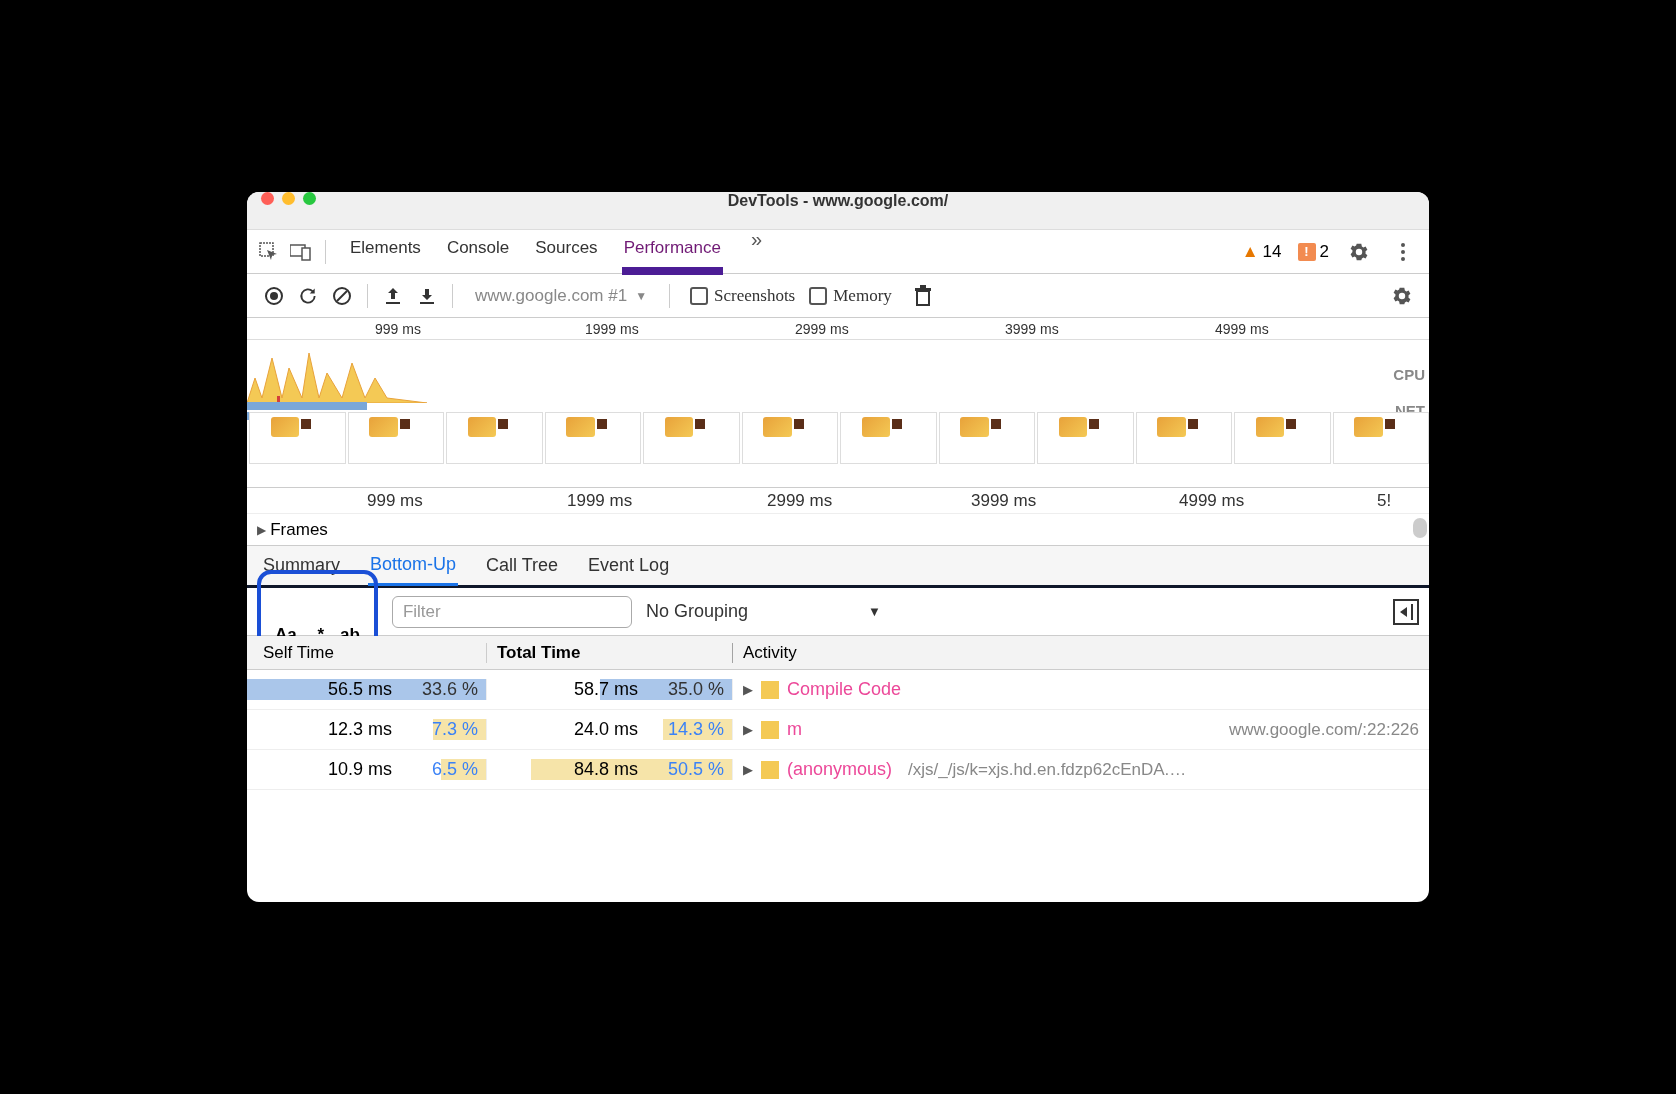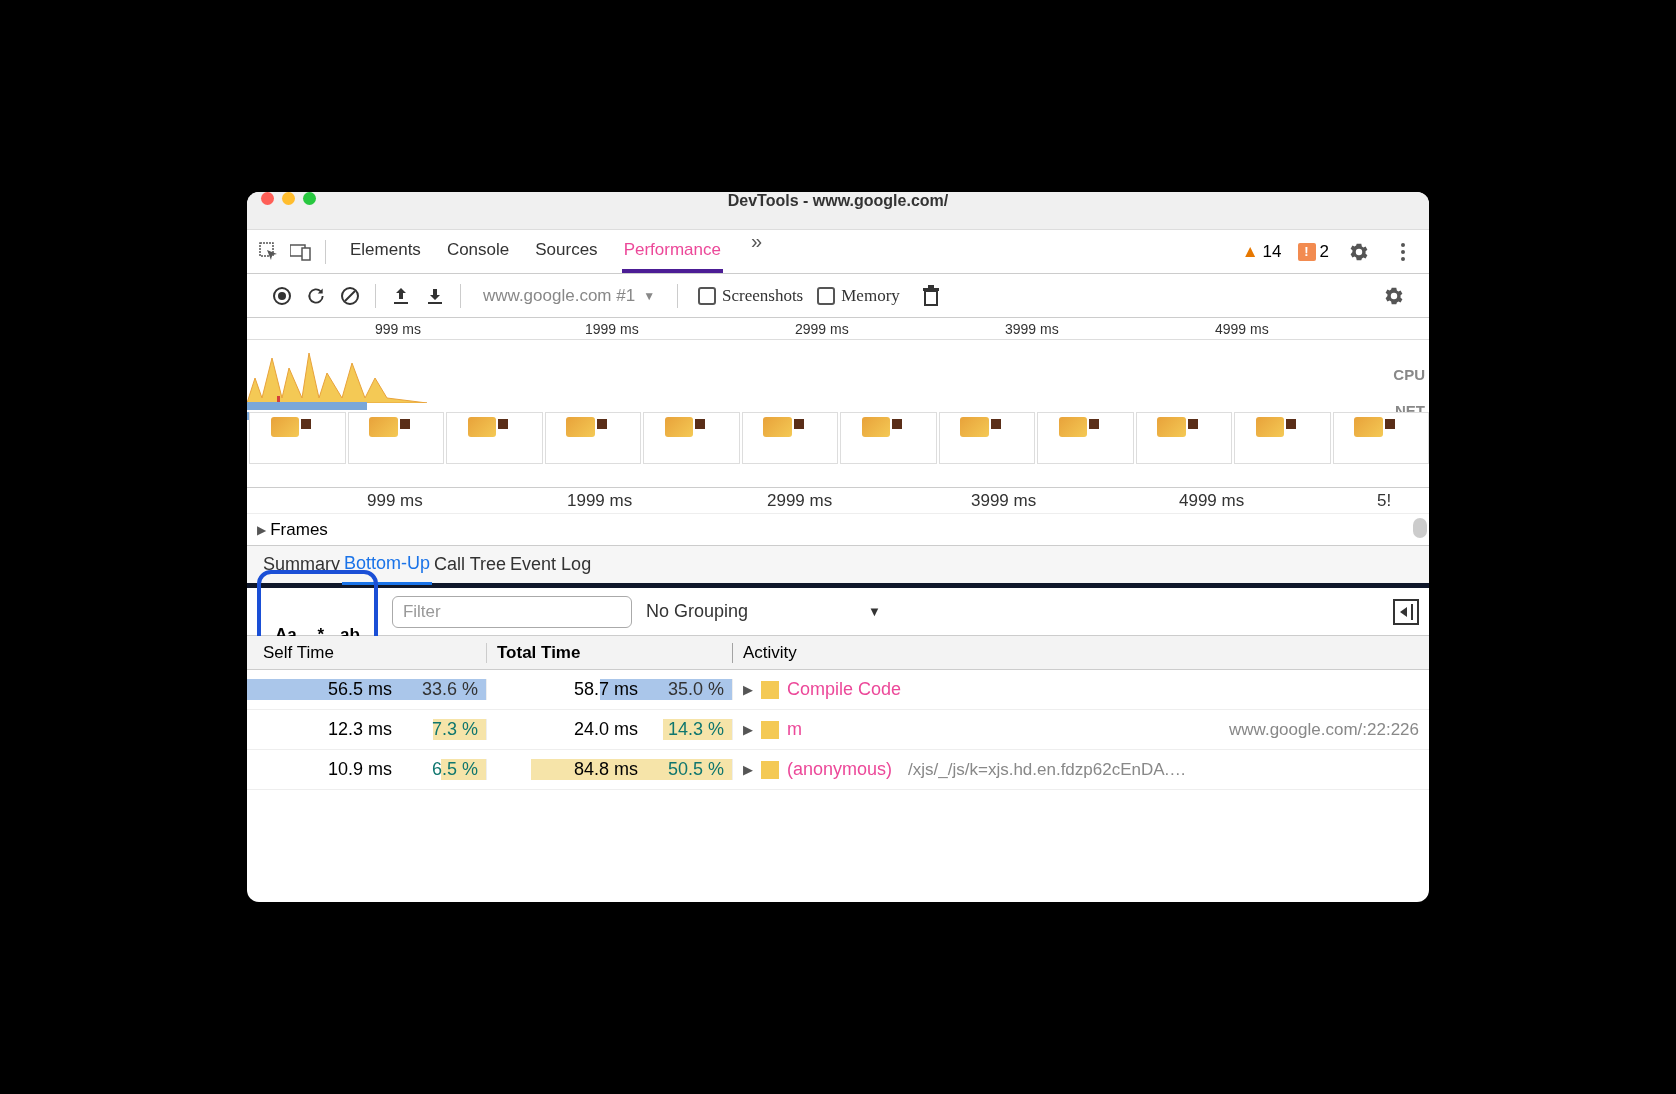--- a/index.html
+++ b/index.html
@@ -41,33 +41,33 @@
   display: flex;
   align-items: center;
   border-bottom: 1px solid #ccc;
   padding: 0 8px;
   gap: 4px;
 }
 .tb-icon { width: 28px; height: 28px; display: flex; align-items: center; justify-content: center; color: #555; cursor: pointer; }
 .divider { width: 1px; height: 24px; background: #ccc; margin: 0 6px; }
 .tabs { display: flex; gap: 22px; margin-left: 12px; font-size: 17px; flex: 1; }
 .tab { color: #333; cursor: pointer; padding: 10px 2px 9px; }
-.tab.active { color: #ec4899; border-bottom: 4px solid #4c1d95; }
+.tab.active { color: #701a75; border-bottom: 8px solid #4c1d95; }
 .more-tabs { color: #555; font-size: 20px; cursor: pointer; padding: 0 6px; }
 .status-icons { display: flex; align-items: center; gap: 16px; margin-right: 4px; }
 .warn-badge, .error-badge { display: flex; align-items: center; gap: 4px; font-size: 17px; }
 .warn-tri { color: #e67700; }
 .error-box { width: 18px; height: 18px; background: #f28b50; color: #fff; display: flex; align-items: center; justify-content: center; font-size: 13px; font-weight: bold; border-radius: 2px; }
 
 .perf-toolbar {
   height: 44px;
   display: flex;
   align-items: center;
   border-bottom: 1px solid #ccc;
-  padding: 0 20px;
+  padding: 0 12px;
   gap: 4px;
   font-size: 17px;
 }
 .perf-icon { width: 30px; height: 30px; display: flex; align-items: center; justify-content: center; color: #333; cursor: pointer; }
 .recording-select { flex: 0 0 auto; color: #888; display: flex; align-items: center; gap: 8px; padding: 0 12px; }
 .recording-select .chev { font-size: 12px; }
 .checkbox-item { display: flex; align-items: center; gap: 6px; color: #333; margin-left: 10px; font-family: Liberation Serif, serif; }
 .checkbox { width: 18px; height: 18px; border: 2px solid #555; border-radius: 3px; }
 .spacer { flex: 1; }
 
@@ -114,23 +114,24 @@
 }
 .frames-label { display: flex; align-items: center; gap: 4px; margin-left: 10px; width: 100px; }
 .frames-tri { font-size: 12px; color: #555; }
 .frame-times { display: flex; gap: 10px; font-size: 17px; margin-left: 30px; }
 .scroll-thumb { position: absolute; right: 2px; top: 4px; width: 14px; height: 20px; background: #ccc; border-radius: 7px; }
 
 .tabs2 {
   height: 42px;
   display: flex;
   align-items: center;
+  gap: 26px;
   padding: 0 14px;
   font-size: 18px;
-  border-bottom: 5px solid #0f172a;
+  border-bottom: 3px solid #0f172a;
   background: #f6f6f6;
 }
 .tab2 { color: #333; cursor: pointer; padding: 8px 2px; }
 .tab2.active { color: #1a73e8; border-bottom: 3px solid #1a73e8; }
 
 .filter-row {
   height: 48px;
   display: flex;
   align-items: center;
   padding: 0 10px;
@@ -174,21 +175,21 @@
   align-items: center;
 }
 .col-self { width: 240px; padding-left: 16px; border-right: 1px solid #ccc; }
 .col-total { width: 246px; padding-left: 10px; border-right: 1px solid #a3a3a3; font-weight: bold; }
 .col-activity { flex: 1; padding-left: 10px; }
 .dt-row { display: flex; height: 40px; align-items: center; font-size: 18px; border-bottom: 1px solid #eee; }
 .cell-self, .cell-total { display: flex; align-items: center; justify-content: flex-end; padding-right: 8px; position: relative; }
 .cell-self { width: 240px; border-right: 1px solid #eee; }
 .cell-total { width: 246px; border-right: 1px solid #eee; }
 .cell-time { width: 100px; text-align: right; }
-.cell-pct { width: 80px; text-align: right; color: #0f766e; margin-left: 6px; }
+.cell-pct { width: 80px; text-align: right; color: #3b82f6; margin-left: 6px; }
 .bar-bg { position: absolute; top: 0; bottom: 0; background: #aac6ea; }
 .bar-bg.yellow { background: #f6e4a9; }
 .cell-activity { flex: 1; display: flex; align-items: center; gap: 8px; padding-left: 10px; position: relative; }
 .expand-tri { font-size: 13px; color: #555; cursor: pointer; }
 .activity-icon { width: 18px; height: 18px; background: #f4c955; }
 .activity-name { color: #ec4899; }
 .activity-source { color: #888; position: absolute; right: 10px; font-size: 17px; }
 .activity-source.inline { position: static; margin-left: 8px; }
 
 svg { display: block; }

